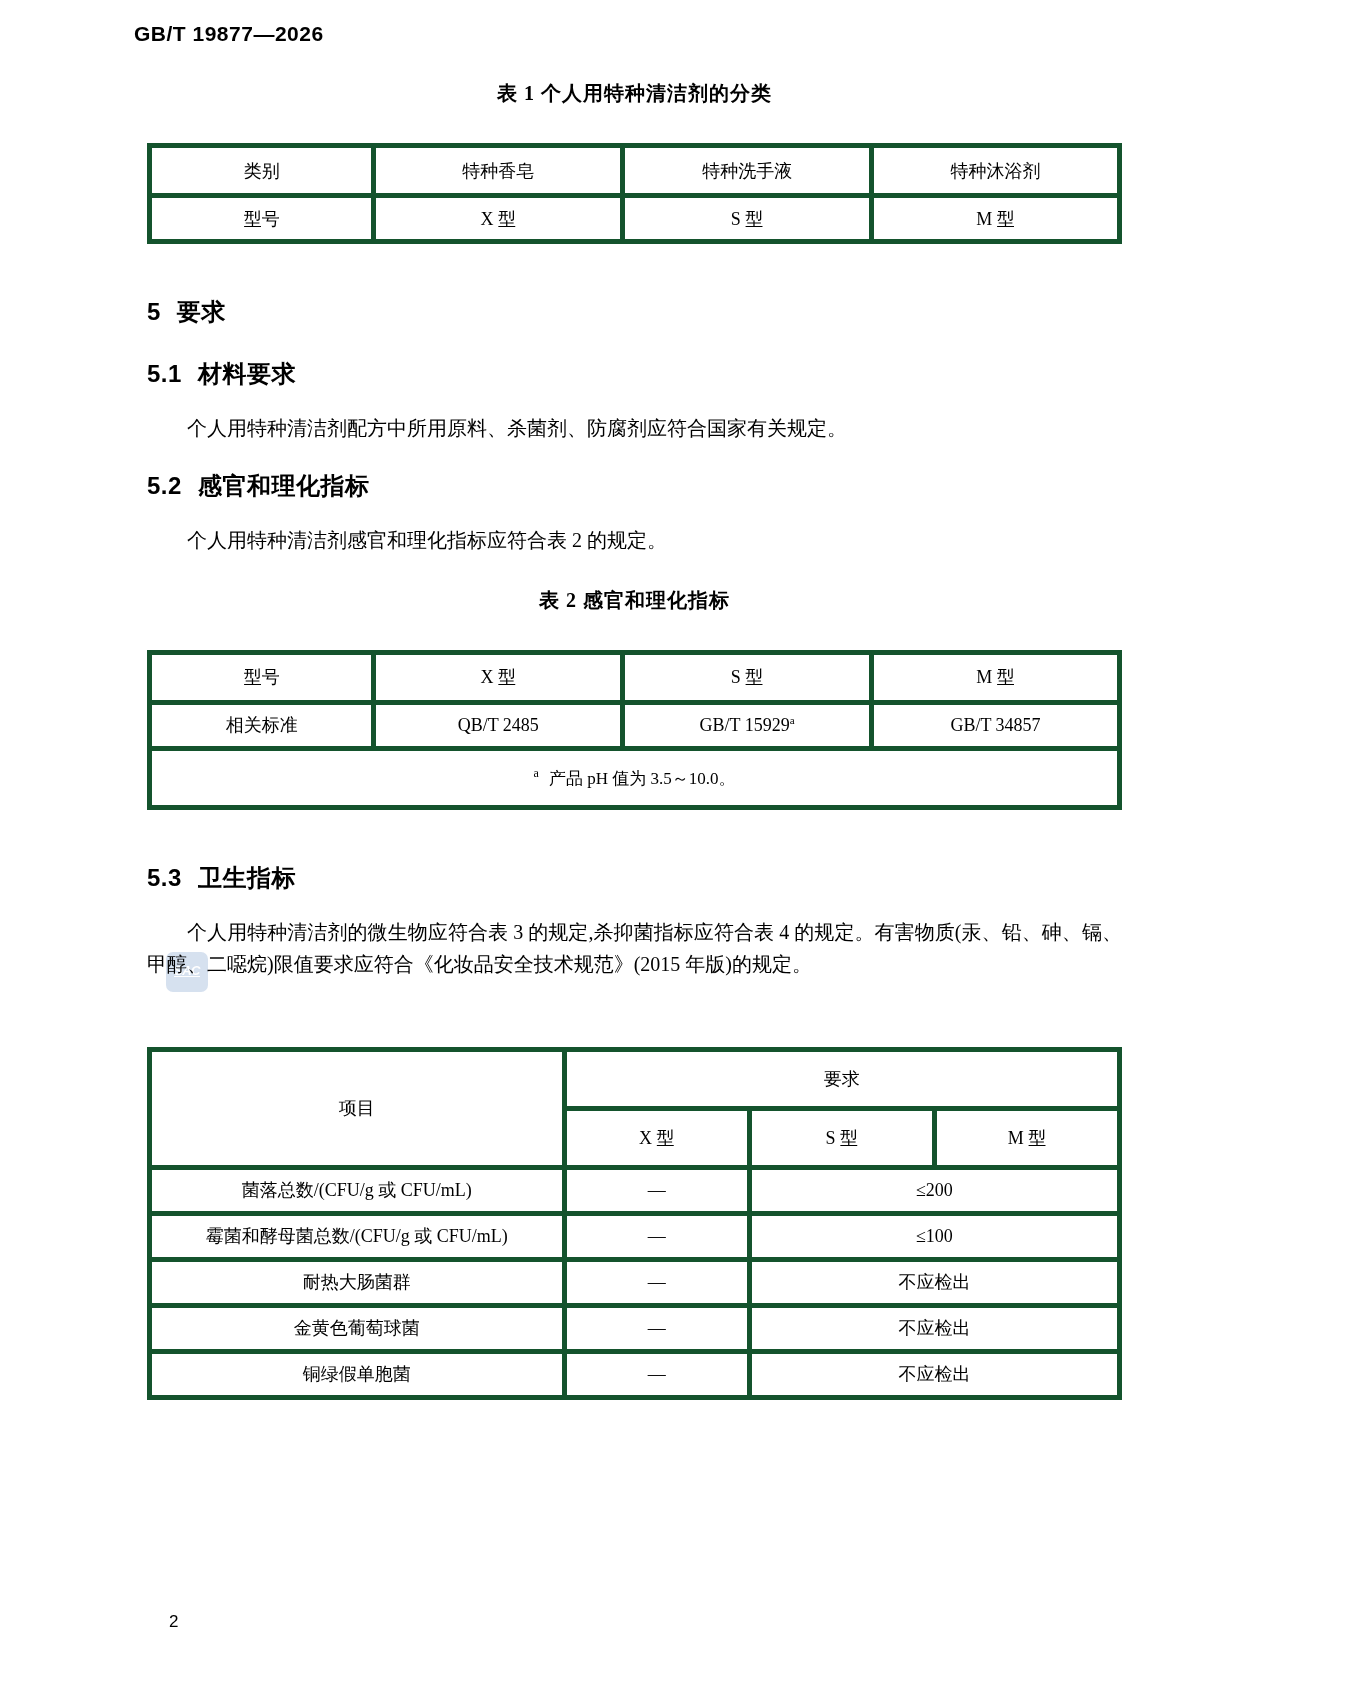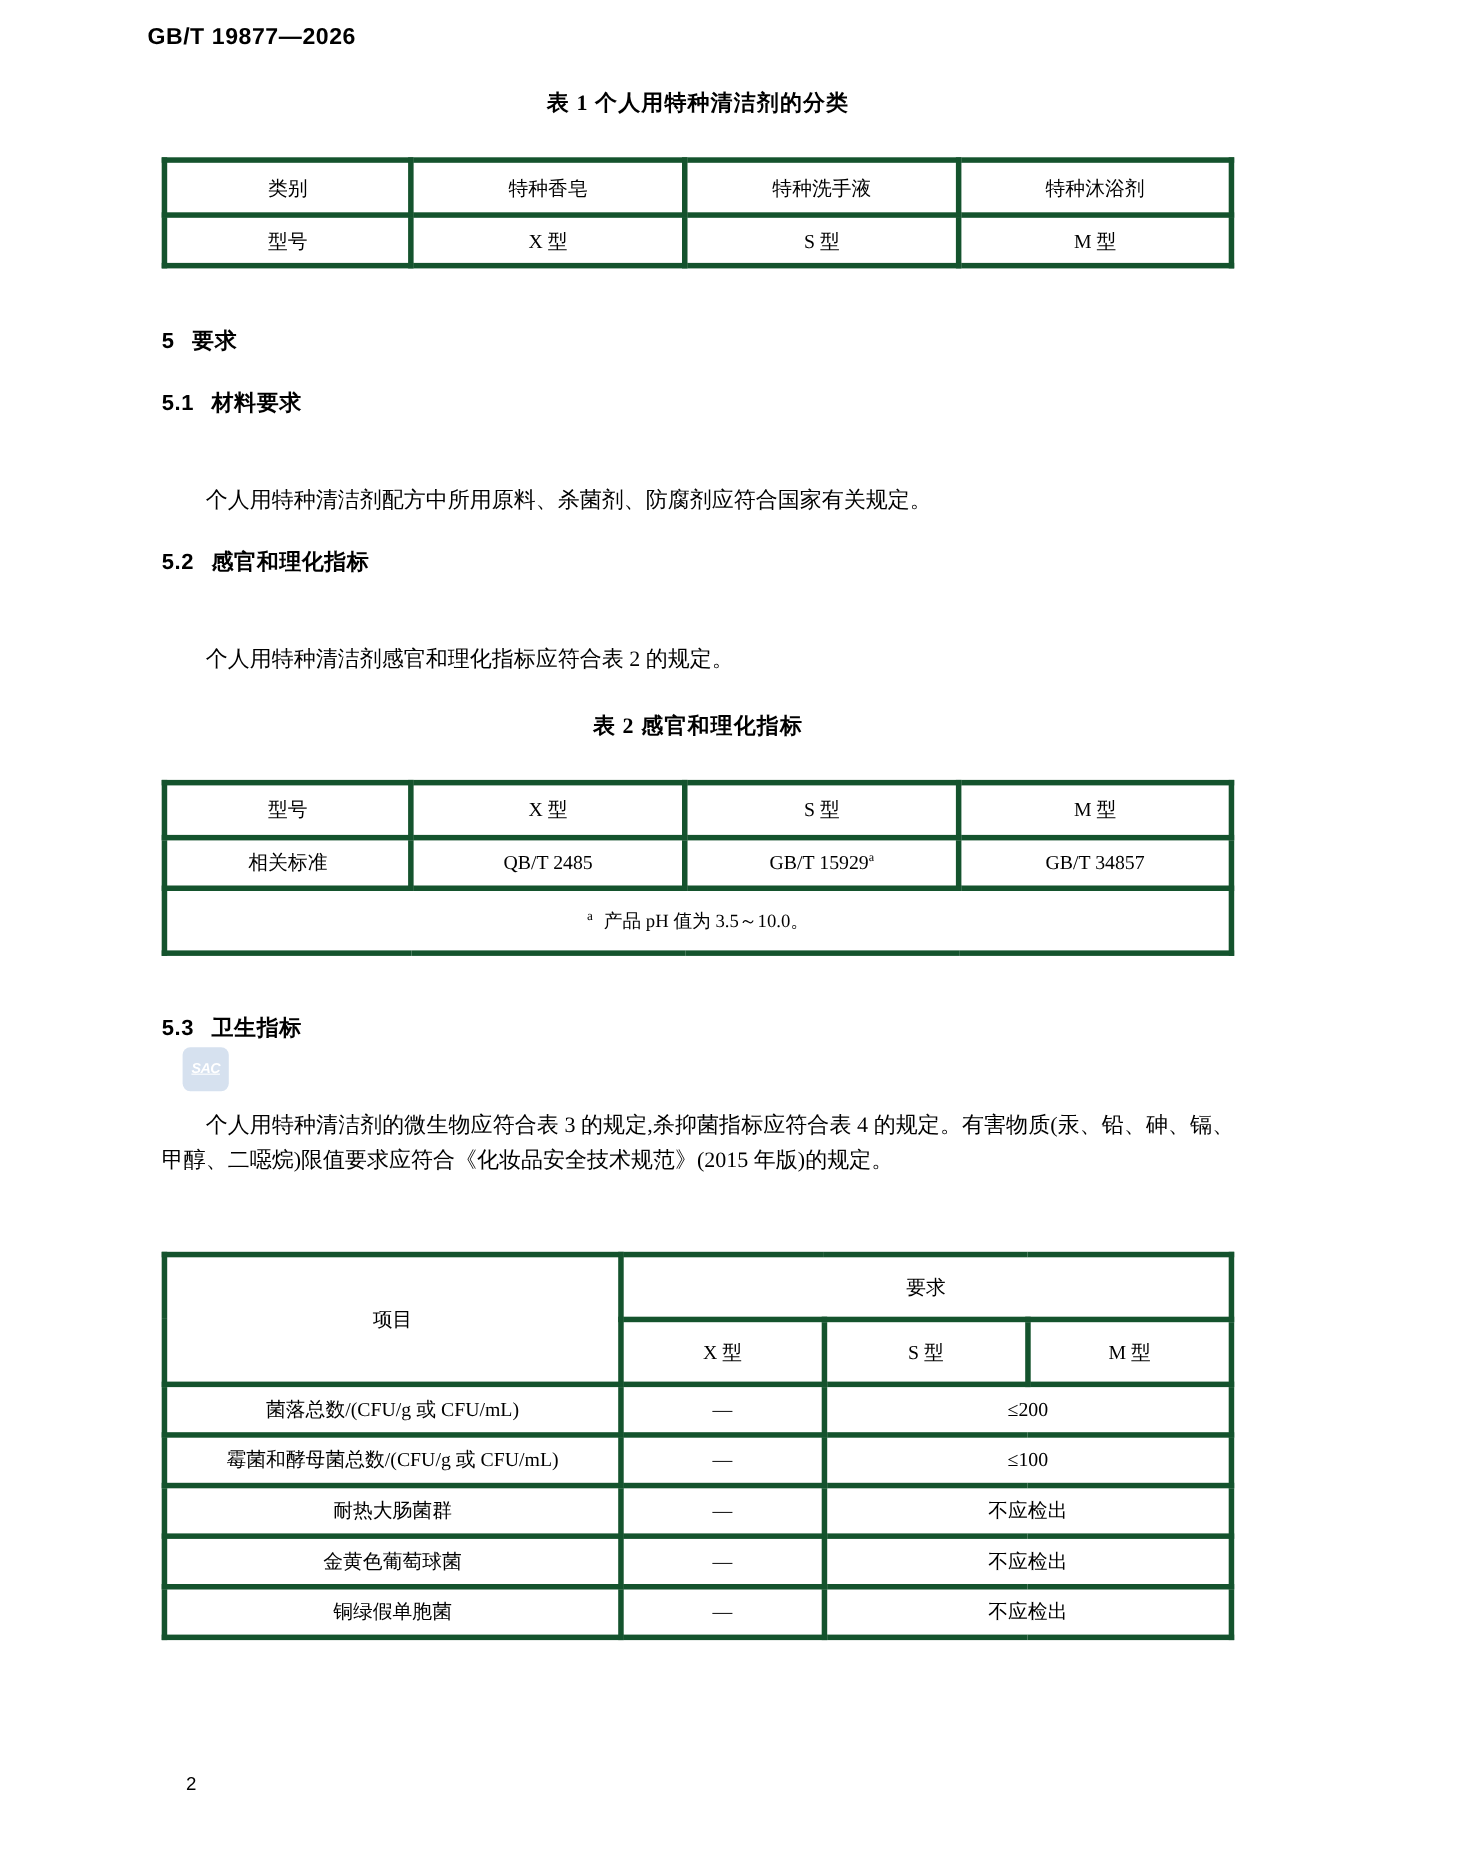--- a/index.html
+++ b/index.html
@@ -89,32 +89,31 @@
   .supmark {
     font-size: 12px;
     vertical-align: super;
     margin-right: 10px;
   }
 
   
   .h-sec {
     font-family: "Liberation Sans", "DejaVu Sans", sans-serif;
     font-weight: bold;
-    font-size: 20px;
+    font-size: 24px;
     letter-spacing: 0.5px;
   }
   .h-sec .num { margin-right: 16px; }
 
   
   .para {
     font-size: 20px;
     line-height: 1.62;
     text-align: justify;
     text-justify: inter-ideograph;
-    margin-top: 37px;
   }
   .para.indent { text-indent: 2em; }
   .sp22 { height: 22px; }
   .sp26 { height: 26px; }
   .sp30 { height: 30px; }
   .sp36 { height: 36px; }
   .sp52 { height: 52px; }
 
   
   .watermark {

